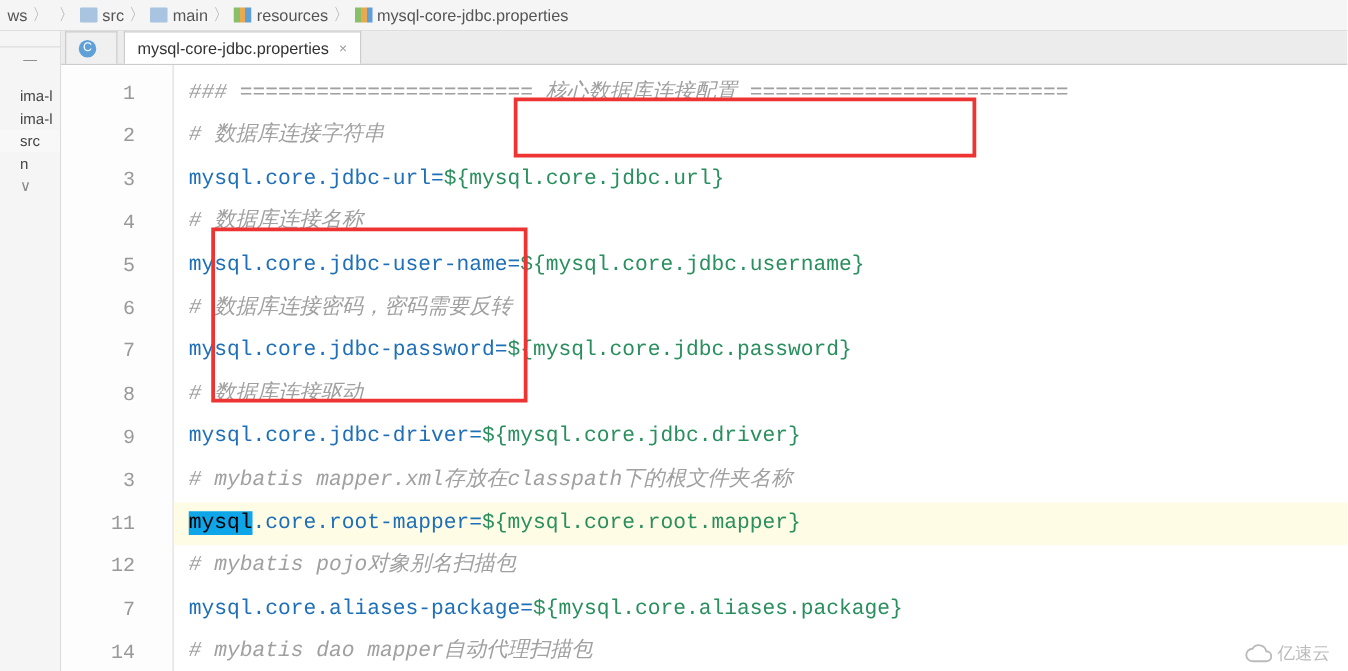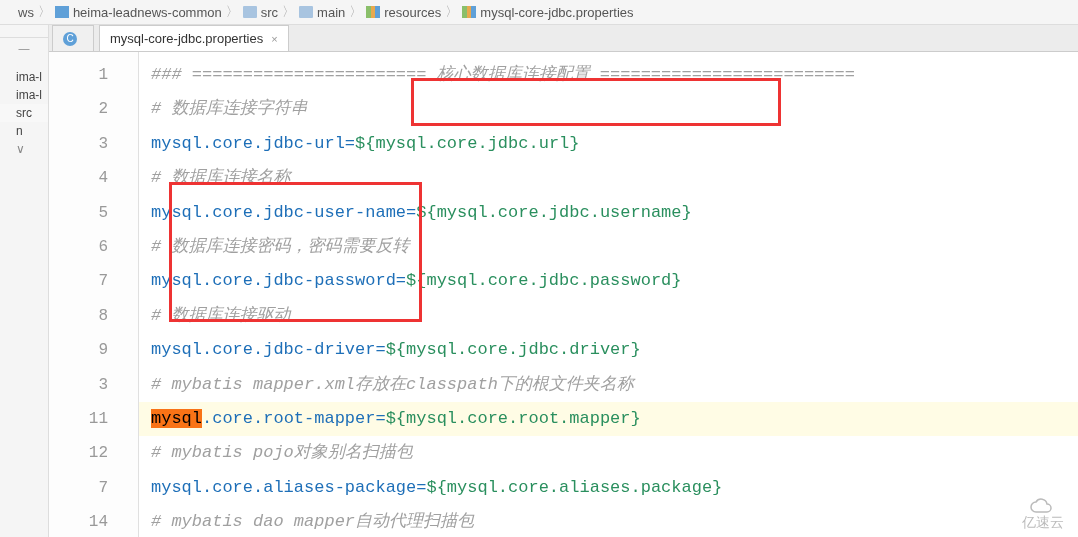--- a/index.html
+++ b/index.html
@@ -8,21 +8,21 @@
   font-size: 13px;
   background: #fff;
   color: #333;
   width: 1078px;
   height: 537px;
   overflow: hidden;
 }
 .breadcrumb {
   display: flex;
   align-items: center;
-  padding: 3px 18px;
+  padding: 3px 6px;
   background: #f5f5f5;
   border-bottom: 1px solid #ddd;
   font-size: 13px;
   color: #555;
 }
 .breadcrumb .sep { margin: 0 4px; color: #aaa; }
 .breadcrumb .crumb { display: inline-flex; align-items: center; }
 .breadcrumb .folder-icon {
   width: 14px; height: 12px; background: #a8c4e0; margin-right: 4px;
   border-radius: 1px;
@@ -132,21 +132,21 @@
   padding-top: 6px;
   position: relative;
   white-space: pre;
 }
 .code .line { height: 34.4px; line-height: 34.4px; padding-left: 12px; }
 .code .line.highlight { background: #fffce5; }
 .comment { color: #a0a0a0; font-style: italic; }
 .key { color: #1e6fb8; }
 .eq { color: #1e6fb8; }
 .placeholder { color: #2a8f5e; font-weight: 500; }
-.selected-word { background: #f97316; color: #000; }
+.selected-word { background: #0ea5e9; color: #000; }
 .annot-box-1 {
   position: absolute;
   border: 3px solid #e33;
   pointer-events: none;
   left: 362px; top: 26px;
   width: 370px; height: 48px;
 }
 .annot-box-2 {
   position: absolute;
   border: 3px solid #e33;
@@ -155,36 +155,31 @@
   width: 253px; height: 140px;
 }
 .watermark {
   position: absolute;
   right: 14px;
   bottom: 8px;
   color: #bbb;
   font-size: 14px;
   display: flex;
   align-items: center;
-  flex-direction: column;
 }
 .watermark svg { margin-right: 4px; }
 </style>
 </head>
 <body>
 
 <div class="breadcrumb">
   <span class="crumb">
       <span>ws</span>
     </span>
   <span class="sep">〉</span>
-  <span class="crumb">
-      <span class="module-icon"></span>
-      <span>heima-leadnews-common</span>
-    </span>
   <span class="sep">〉</span>
   <span class="crumb">
       <span class="folder-icon"></span>
       <span>src</span>
     </span>
   <span class="sep">〉</span>
   <span class="crumb">
       <span class="folder-icon"></span>
       <span>main</span>
     </span>

